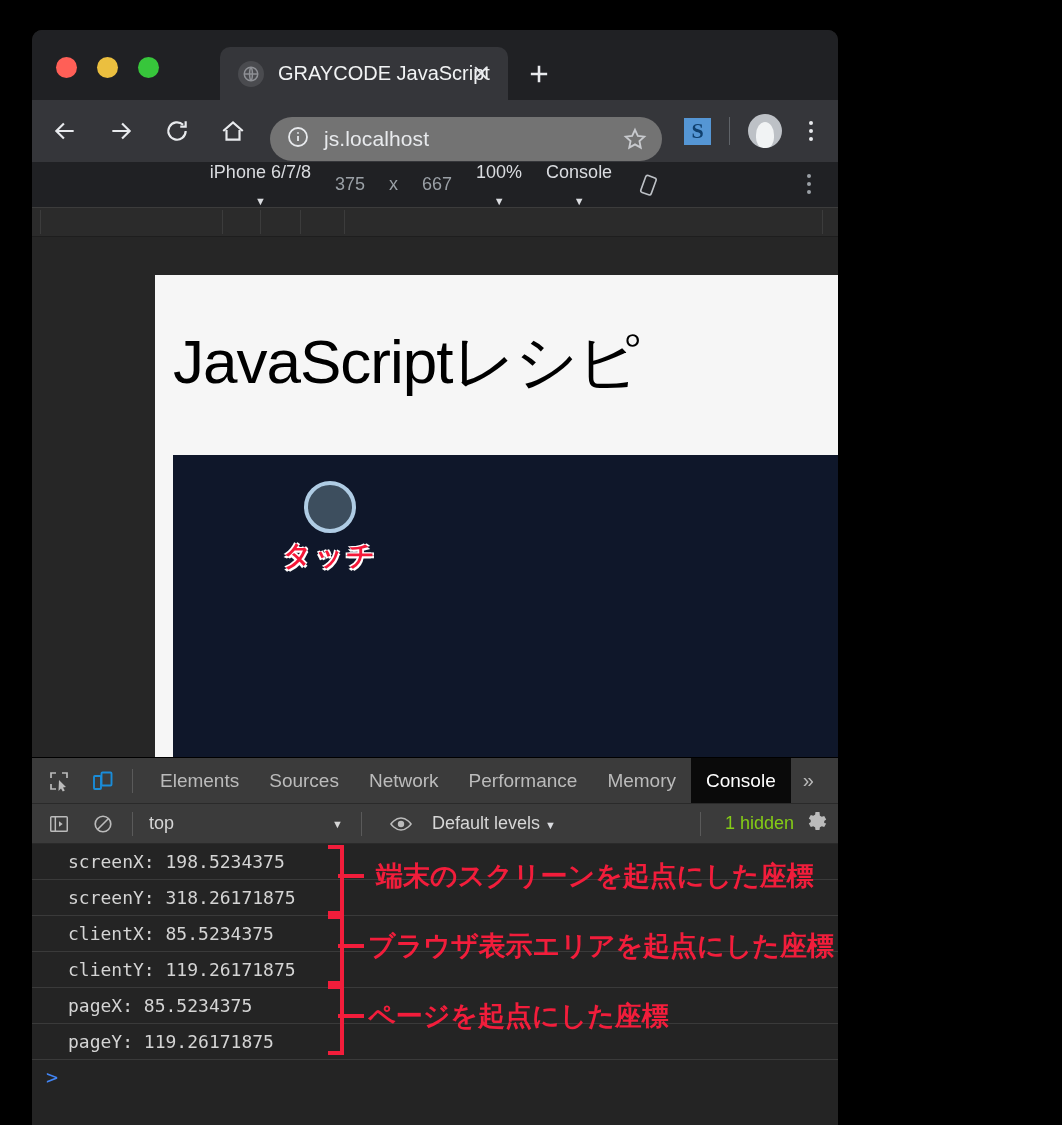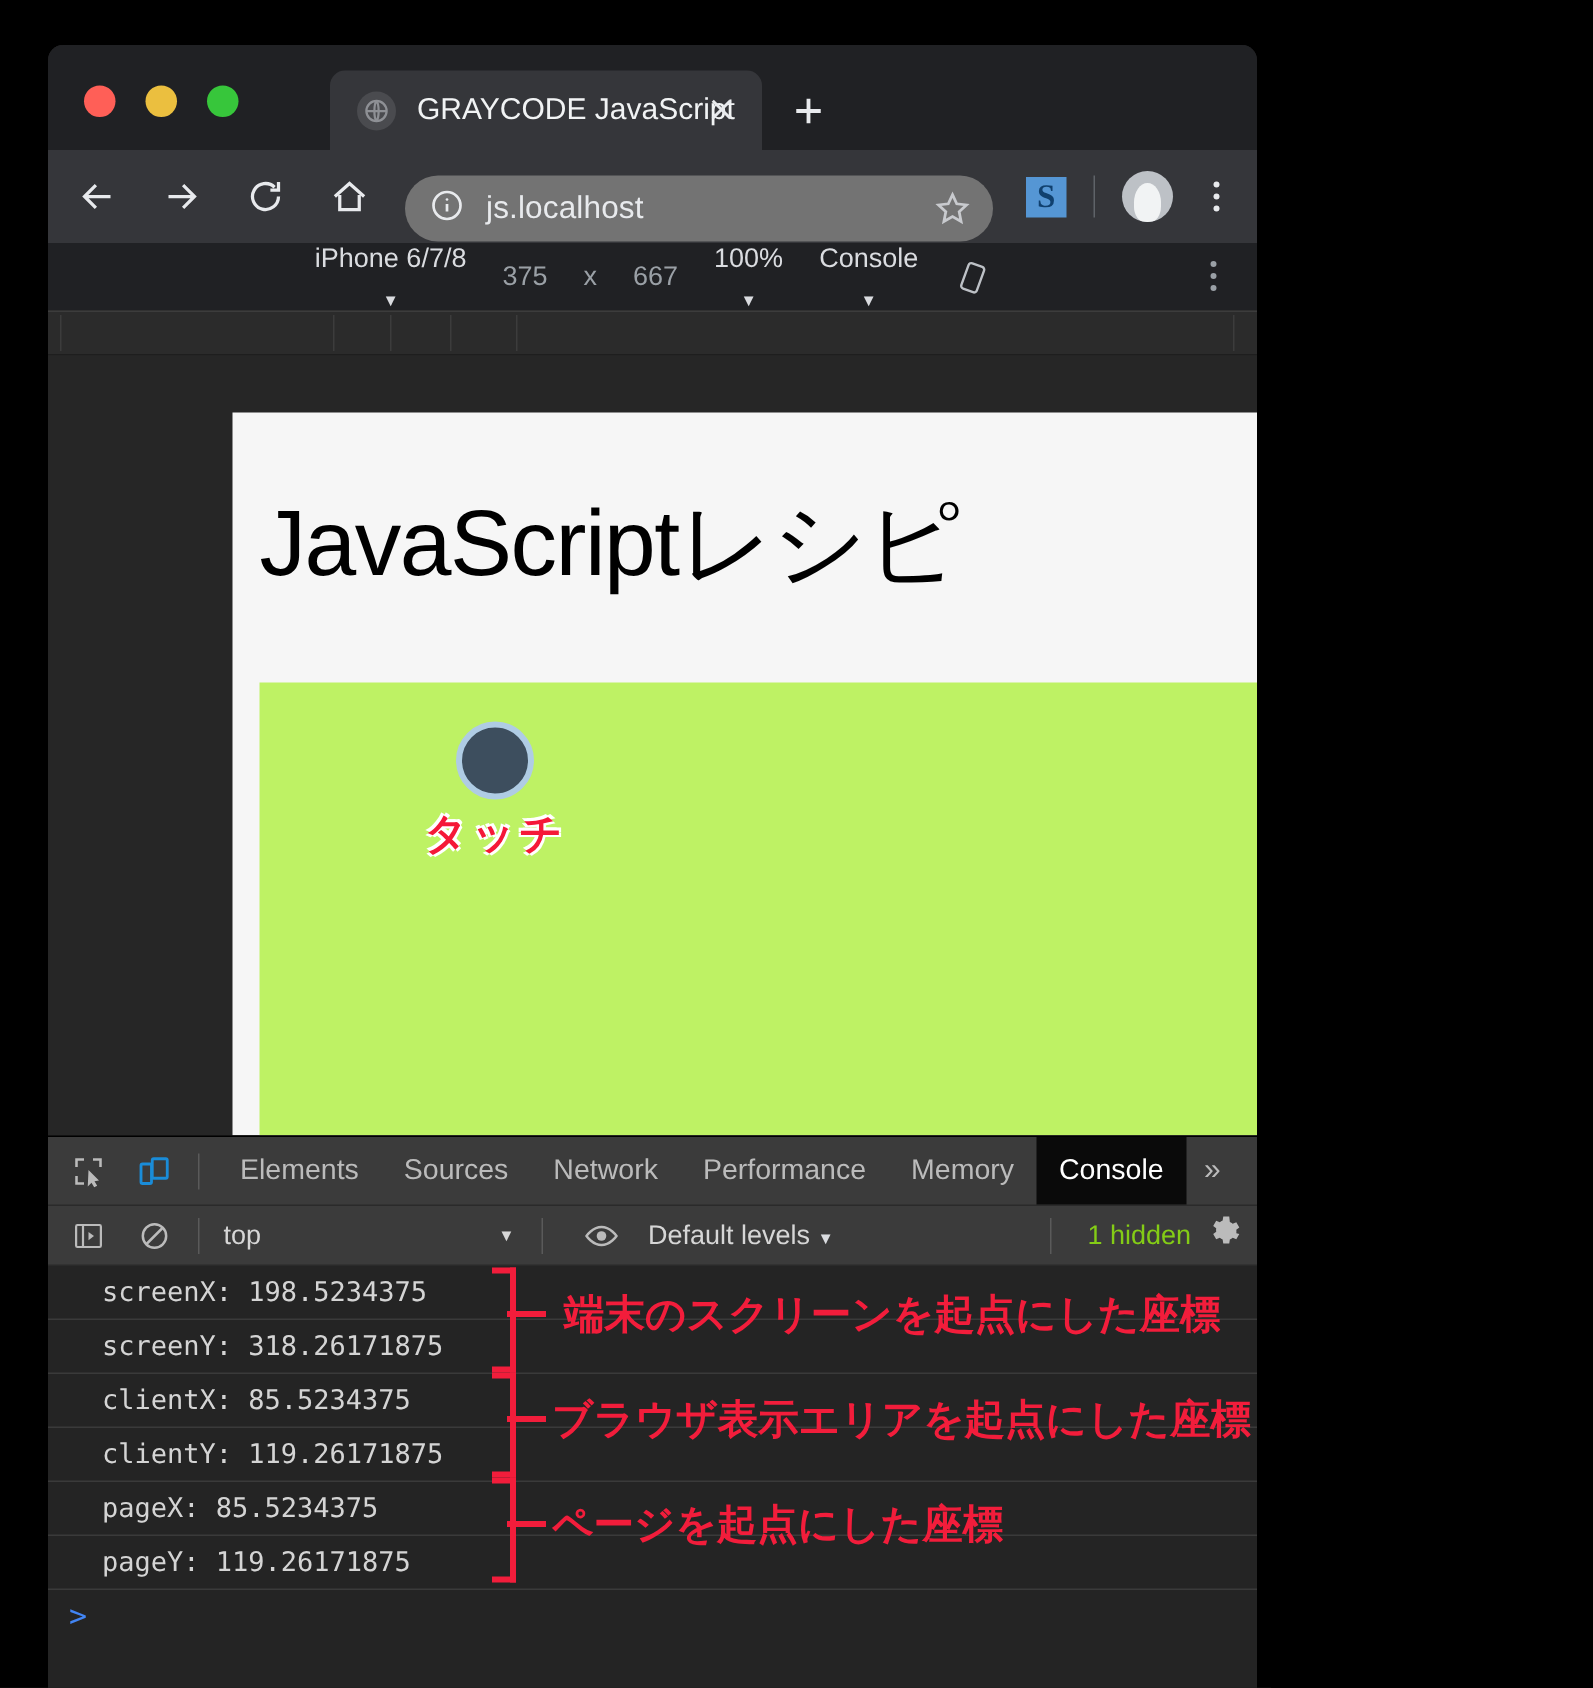--- a/index.html
+++ b/index.html
@@ -233,21 +233,21 @@
     font-family: "Liberation Sans", "DejaVu Sans", sans-serif;
     white-space: nowrap;
     letter-spacing: -1px;
   }
   .touchbox {
     position: absolute;
     left: 18px;
     top: 180px;
     width: 719px;
     height: 302px;
-    background: #bef264;
+    background: #0f172a;
   }
   .touchcircle {
     position: absolute;
     left: 131px;
     top: 26px;
     width: 52px;
     height: 52px;
     border-radius: 50%;
     background: #3D4E5E;
     border: 4px solid #AFCCE4;

